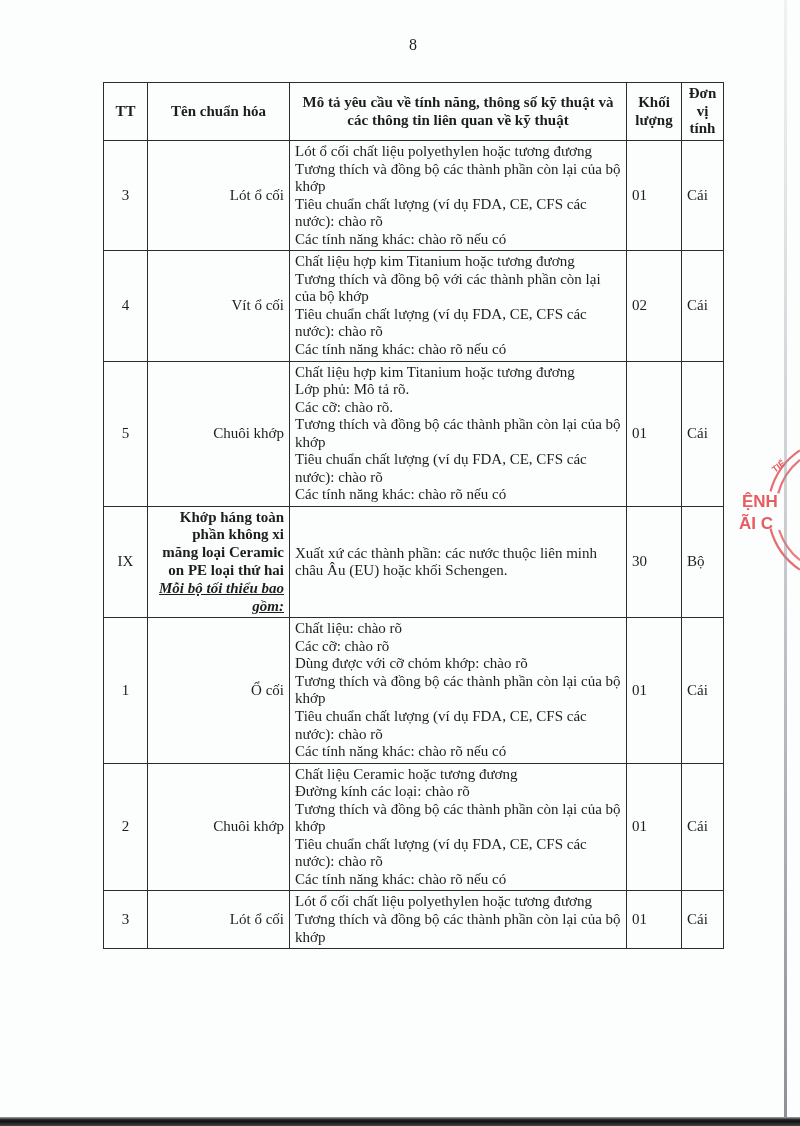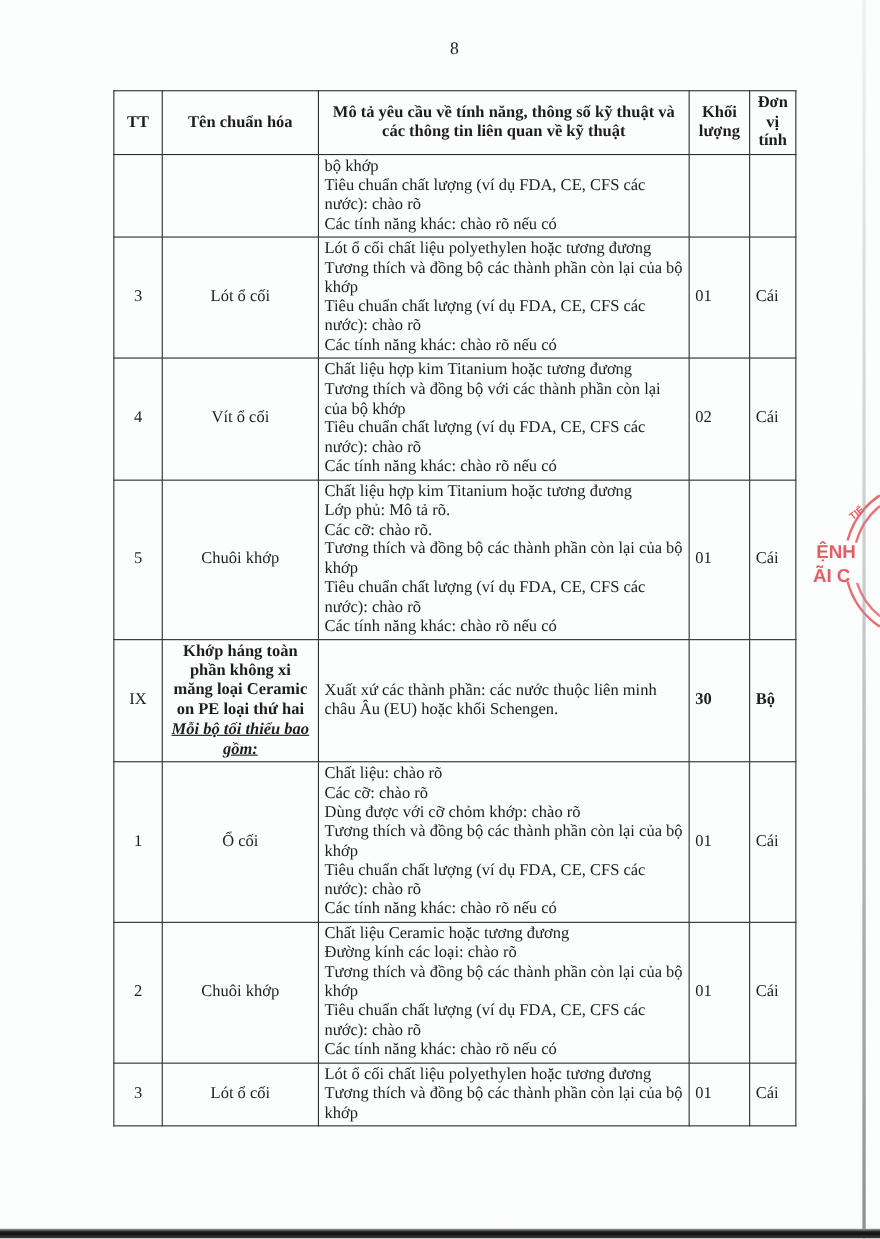--- a/index.html
+++ b/index.html
@@ -21,35 +21,35 @@
     border-collapse:collapse;table-layout:fixed;
   }
   table.spec td,table.spec th{
     border:1.6px solid #2c2c2c;
     font-size:15px;line-height:1.17;
     padding:2px 5px;vertical-align:middle;
     overflow:hidden;
   }
   th.hdr{font-weight:bold;text-align:center;padding:4px 3px;font-size:15.5px;line-height:1.25;}
   td.c-tt{text-align:center;}
-  td.c-name{text-align:center;padding-left:7px;padding-right:5px;}
+  td.c-name{text-align:right;padding-left:7px;padding-right:5px;}
   td.c-desc{text-align:left;vertical-align:top;padding:2px 6px 2px 8px;white-space:pre-line;}
   td.c-qty,td.c-unit{}
   tr.hrow{height:58px;}
   tr.r0{height:64px;}
   tr.r1{height:103px;}
   tr.r2{height:101px;}
   tr.r3{height:131px;}
   tr.r4{height:101px;}
   tr.r5{height:141px;}
   tr.r6{height:121px;}
   tr.r7{height:50px;}
   tr.section td.c-name{vertical-align:top;font-weight:bold;}
   tr.section td.c-desc{vertical-align:middle;}
-  tr.section td.c-qty,tr.section td.c-unit{font-weight:bold;}
+  tr.section td.c-qty,tr.section td.c-unit{font-weight:normal;}
   .name-note{
     display:block;font-weight:bold;font-style:italic;
     text-decoration:underline;margin-top:1px;
   }
   
   .stamp{position:absolute;left:735px;top:423px;width:65px;height:168px;opacity:.88;}
   .stamp text{font-family:"Liberation Sans","DejaVu Sans",sans-serif;}
   
   .edge-right{
     position:absolute;top:0;left:784px;width:3px;height:1126px;
@@ -77,29 +77,20 @@
     </colgroup>
     <tbody>
       <tr class="hrow">
         <th class="hdr">TT</th>
         <th class="hdr">Tên chuẩn hóa</th>
         <th class="hdr">Mô tả yêu cầu về tính năng, thông số kỹ thuật và các thông tin liên quan về kỹ thuật</th>
         <th class="hdr">Khối lượng</th>
         <th class="hdr">Đơn vị tính</th>
       </tr>
 
-      <tr class="r0">
-        <td class="c-tt"></td>
-        <td class="c-name"></td>
-        <td class="c-desc">bộ khớp
-Tiêu chuẩn chất lượng (ví dụ FDA, CE, CFS các nước): chào rõ
-Các tính năng khác: chào rõ nếu có</td>
-        <td class="c-qty"></td>
-        <td class="c-unit"></td>
-      </tr>
 
       <tr class="r1">
         <td class="c-tt">3</td>
         <td class="c-name">Lót ổ cối</td>
         <td class="c-desc">Lót ổ cối chất liệu polyethylen hoặc tương đương
 Tương thích và đồng bộ các thành phần còn lại của bộ khớp
 Tiêu chuẩn chất lượng (ví dụ FDA, CE, CFS các nước): chào rõ
 Các tính năng khác: chào rõ nếu có</td>
         <td class="c-qty">01</td>
         <td class="c-unit">Cái</td>

